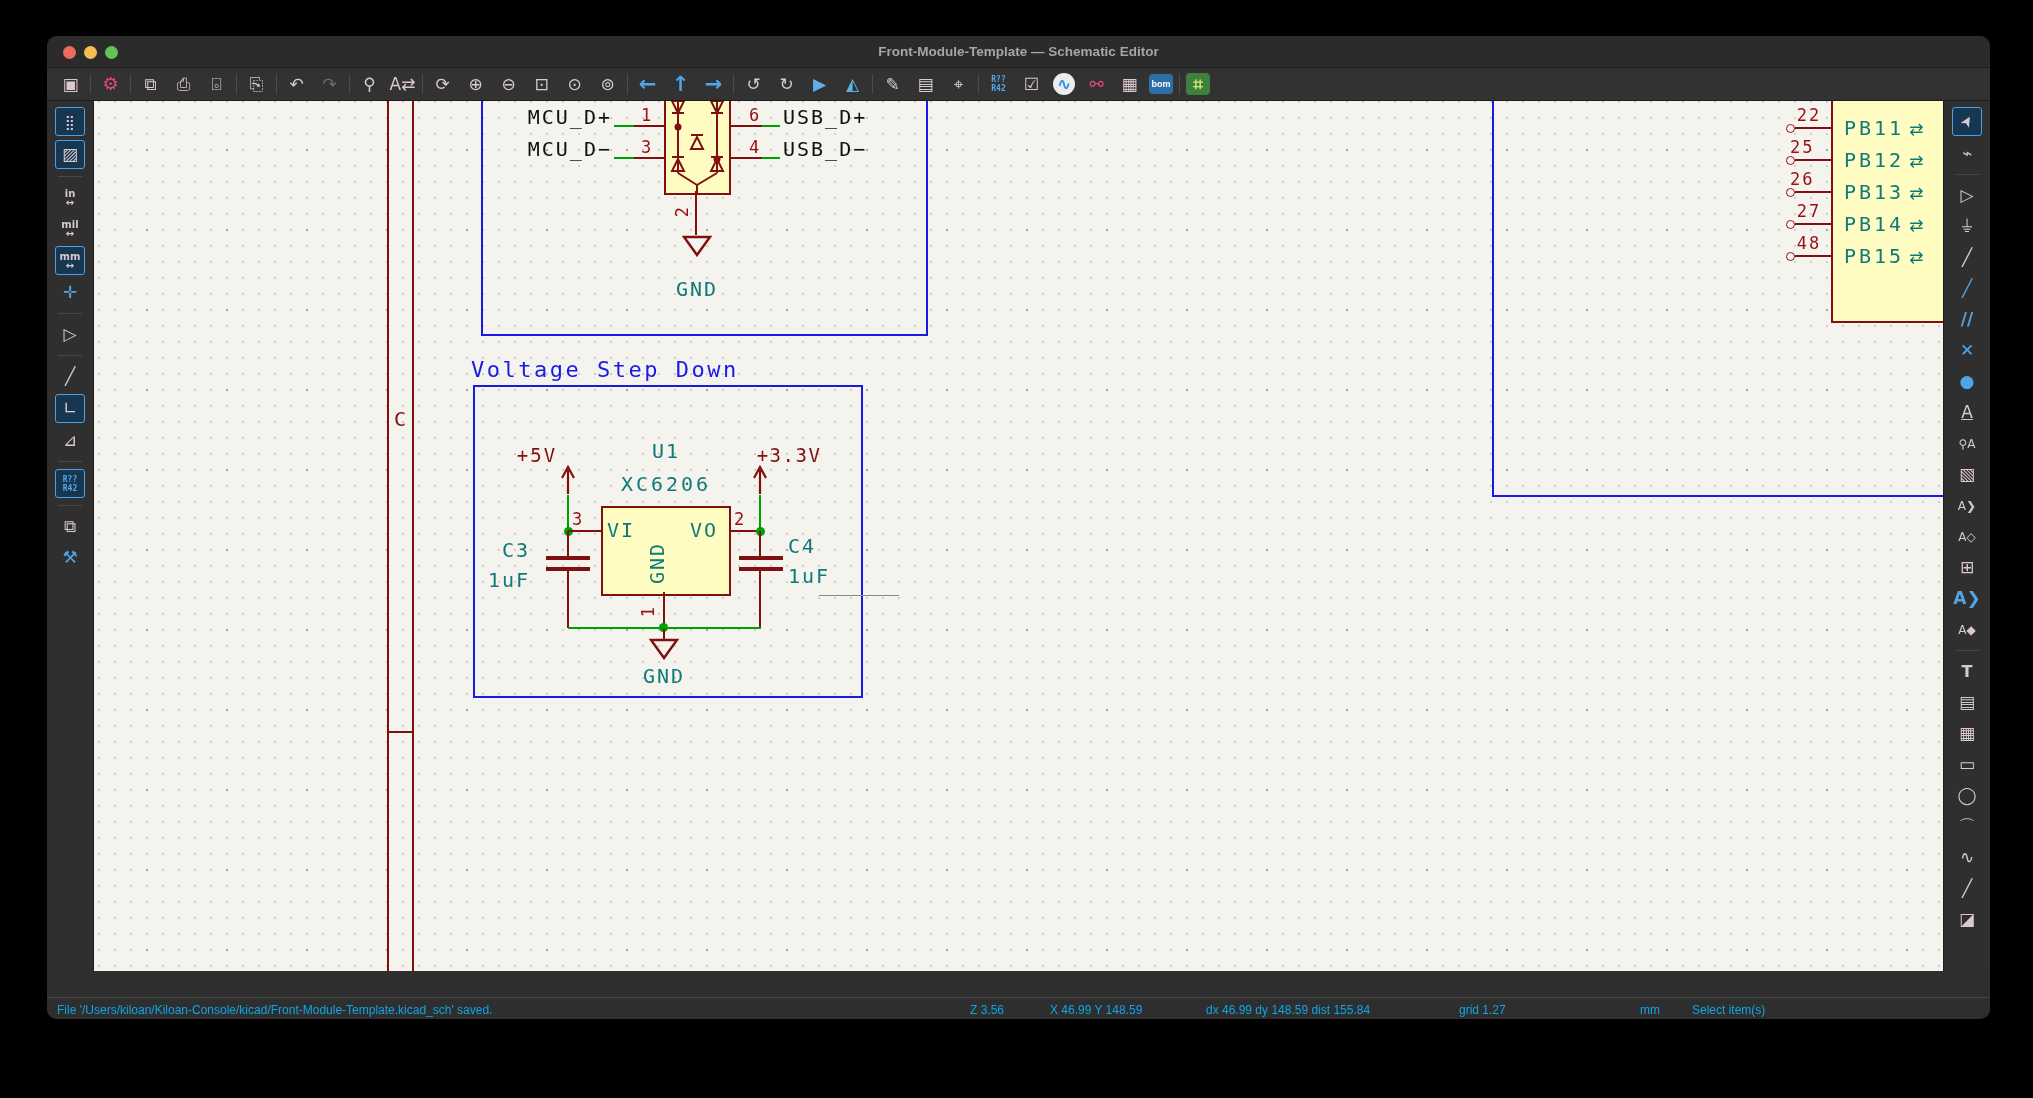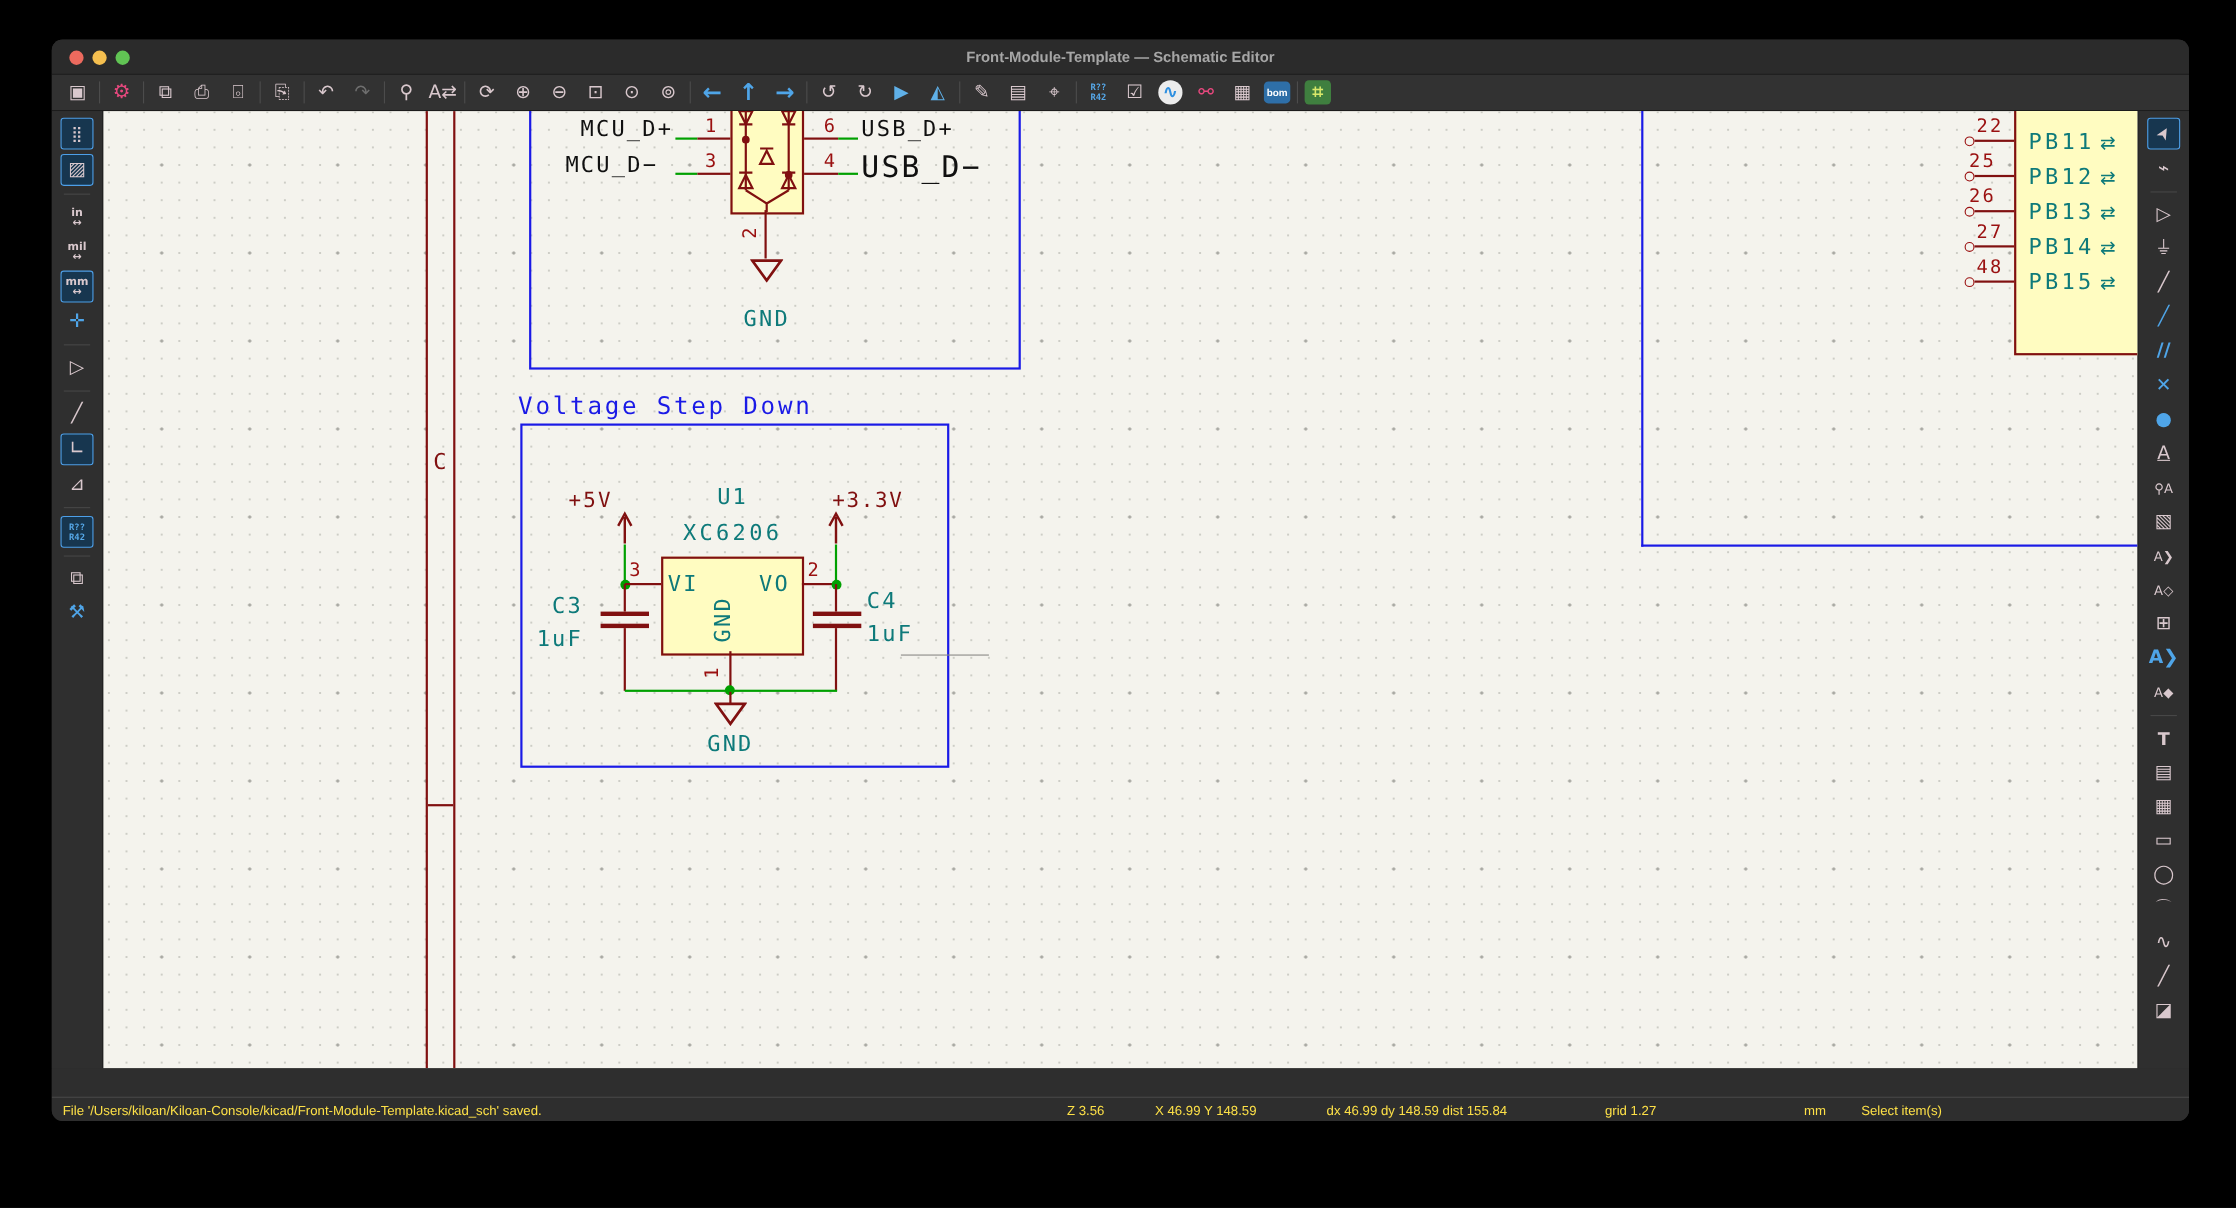--- a/index.html
+++ b/index.html
@@ -59,21 +59,21 @@
   .blue-t{color:#1A1AE6;}
   .hline,.vline{position:absolute;background:#801010;}
   .gwire{position:absolute;background:#00A000;}
   .gdot{position:absolute;width:9px;height:9px;border-radius:50%;background:#00A000;}
   .bluebox{position:absolute;border:2px solid #1A1AE6;}
   .body{position:absolute;background:#FFFCC1;border:2px solid #801010;}
   .rot{transform:rotate(-90deg);}
   
   #statusgap{height:26px;background:#2E2E2E;flex:none;}
   #statusbar{height:26px;background:#2E2E2E;border-top:1px solid #474747;position:relative;flex:none;}
-  #statusbar span{position:absolute;top:5px;font-size:12px;color:#fde047;white-space:nowrap;}
+  #statusbar span{position:absolute;top:5px;font-size:12px;color:#0ea5e9;white-space:nowrap;}
 </style>
 </head>
 <body>
 
 <div id="window" data-name="kicad-window">
 
   <div id="titlebar" data-name="title-bar">
     <div class="tl" style="left:16px;background:#EC6A5E" data-name="close-button"></div>
     <div class="tl" style="left:37px;background:#F5BF4F" data-name="minimize-button"></div>
     <div class="tl" style="left:58px;background:#61C454" data-name="zoom-button"></div>
@@ -159,23 +159,23 @@
 
     <div id="canvas" data-name="schematic-canvas">
 
       <div class="vline" style="left:293px;top:0;width:2px;height:870px" data-name="sheet-frame-line"></div>
       <div class="vline" style="left:318px;top:0;width:2px;height:870px" data-name="sheet-frame-line"></div>
       <div class="hline" style="left:295px;top:630px;width:23px;height:2px" data-name="sheet-frame-tick"></div>
       <div class="sch maroon" style="left:296px;top:306px;width:22px;text-align:center;font-size:20px" data-name="sheet-zone-label">C</div>
 
       <div class="bluebox" style="left:387px;top:-4px;width:443px;height:235px" data-name="usb-graphic-box"></div>
       <div class="sch blk" style="left:420px;top:4px;width:98px;text-align:right;font-size:20px" data-name="net-label-mcu-dp">MCU_D+</div>
-      <div class="sch blk" style="left:420px;top:36px;width:98px;font-size:20px" data-name="net-label-mcu-dm">MCU_D−</div>
+      <div class="sch blk" style="left:420px;top:36px;width:98px;text-align:right;font-size:20px" data-name="net-label-mcu-dm">MCU_D−</div>
       <div class="sch blk" style="left:689px;top:4px;font-size:20px" data-name="net-label-usb-dp">USB_D+</div>
-      <div class="sch blk" style="left:689px;top:36px;font-size:27px" data-name="net-label-usb-dm">USB_D−</div>
+      <div class="sch blk" style="left:689px;top:36px;font-size:20px" data-name="net-label-usb-dm">USB_D−</div>
       <div class="sch pinred" style="left:540px;top:4px;width:26px;text-align:center;font-size:17px" data-name="pin-number">1</div>
       <div class="sch pinred" style="left:540px;top:36px;width:26px;text-align:center;font-size:17px" data-name="pin-number">3</div>
       <div class="sch pinred" style="left:648px;top:4px;width:26px;text-align:center;font-size:17px" data-name="pin-number">6</div>
       <div class="sch pinred" style="left:648px;top:36px;width:26px;text-align:center;font-size:17px" data-name="pin-number">4</div>
       <div class="gwire" style="left:520px;top:24px;width:20px;height:2px" data-name="wire"></div>
       <div class="hline" style="left:540px;top:24px;width:31px;height:2px" data-name="pin-line"></div>
       <div class="hline" style="left:636px;top:24px;width:32px;height:2px" data-name="pin-line"></div>
       <div class="gwire" style="left:668px;top:24px;width:18px;height:2px" data-name="wire"></div>
       <div class="gwire" style="left:520px;top:56px;width:20px;height:2px" data-name="wire"></div>
       <div class="hline" style="left:540px;top:56px;width:31px;height:2px" data-name="pin-line"></div>

